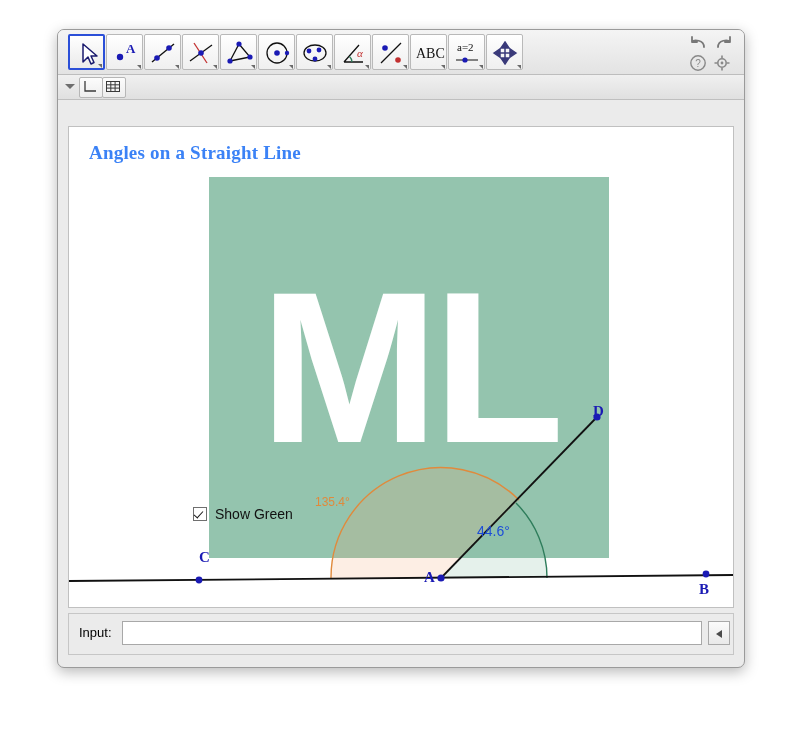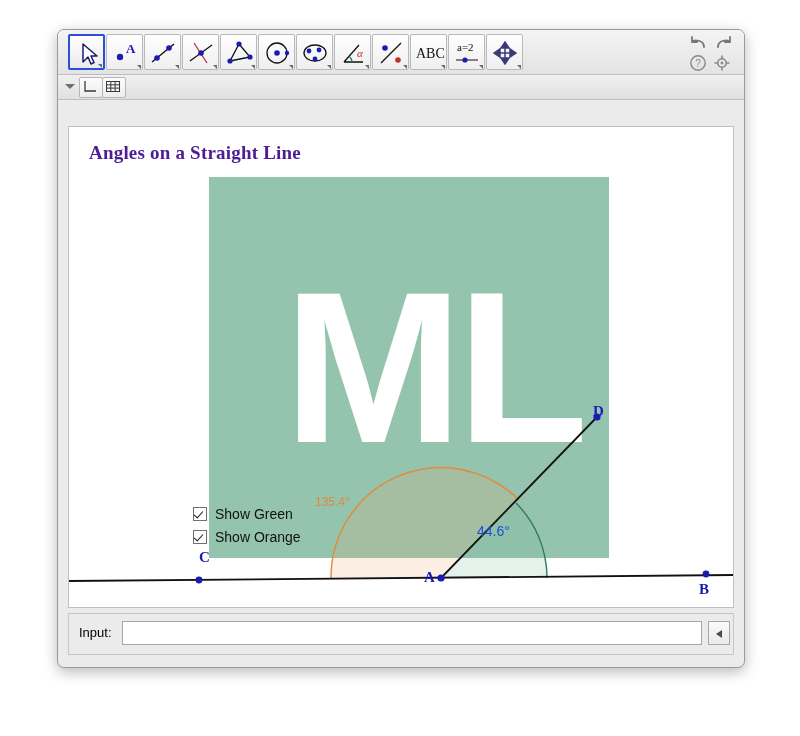--- a/index.html
+++ b/index.html
@@ -132,41 +132,40 @@
     background: #ffffff;
     border: 1px solid #c0c0c0;
     overflow: hidden;
   }
   .canvas-title {
     position: absolute;
     left: 20px; top: 15px;
     font-family: "Liberation Serif", serif;
     font-size: 19px;
     font-weight: bold;
-    color: #4c1d95;
+    color: #3b82f6;
     letter-spacing: 0.2px;
   }
   .watermark {
     position: absolute;
     left: 140px; top: 50px;
     width: 400px; height: 381px;
     background: #94c4ae;
   }
   .wm-text {
     position: absolute;
     left: 0; top: 0;
     width: 400px; height: 381px;
     color: #ffffff;
     font-family: "Liberation Sans", sans-serif;
     font-weight: bold;
     font-size: 215px;
     line-height: 381px;
     text-align: center;
     letter-spacing: -6px;
-    padding-left: 24px;
   }
 
   .geometry { position: absolute; left: 0; top: 0; width: 664px; height: 480px; }
 
   
   .checks {
     position: absolute;
     left: 112px; top: 375px;
   }
   .check-row {
@@ -440,24 +439,20 @@
       <div style="position:absolute;left:524px;top:276px;font-family:'Liberation Serif',serif;font-size:15px;font-weight:bold;color:#1a1ab4;">D</div>
 
       <div style="position:absolute;left:246px;top:368px;font-family:'Liberation Sans',sans-serif;font-size:12px;color:#e08a3c;">135.4°</div>
       <div style="position:absolute;left:408px;top:396px;font-family:'Liberation Sans',sans-serif;font-size:14px;color:#1d4ed8;">44.6°</div>
 
       <div class="checks">
         <div class="check-row">
           <div class="cb checked"></div>
           <div class="check-label">Show Green</div>
         </div>
-        <div class="check-row">
-          <div class="cb checked"></div>
-          <div class="check-label">Show Orange</div>
-        </div>
       </div>
     </div>
 
     <div class="inputbar">
       <div class="input-label">Input:</div>
       <input class="input-field" type="text" placeholder="" style="">
       <div class="input-btn"></div>
     </div>
 
   </div>

